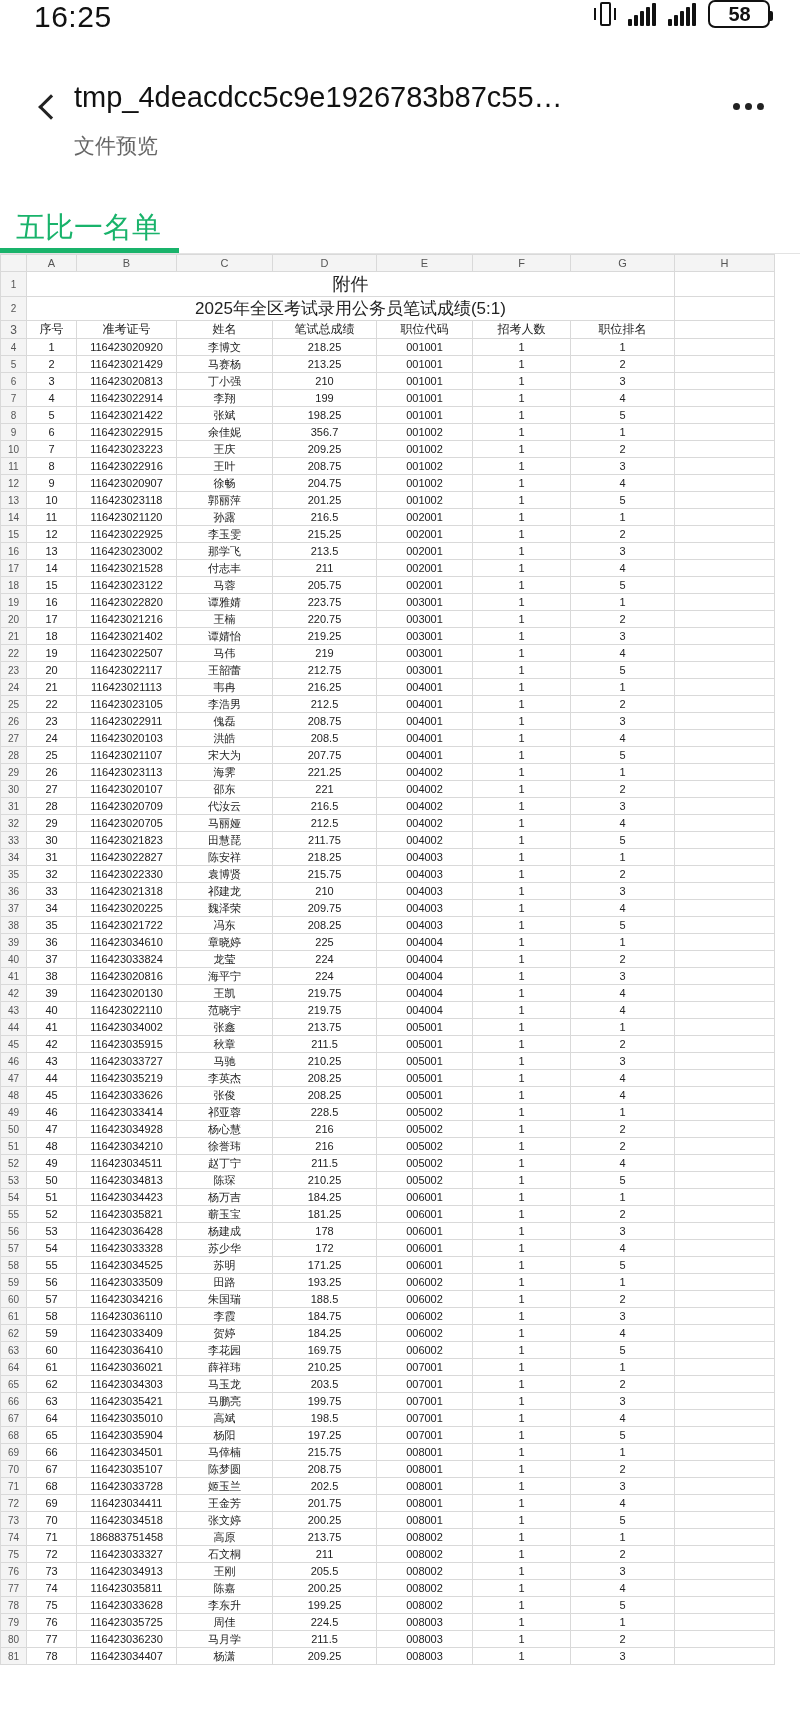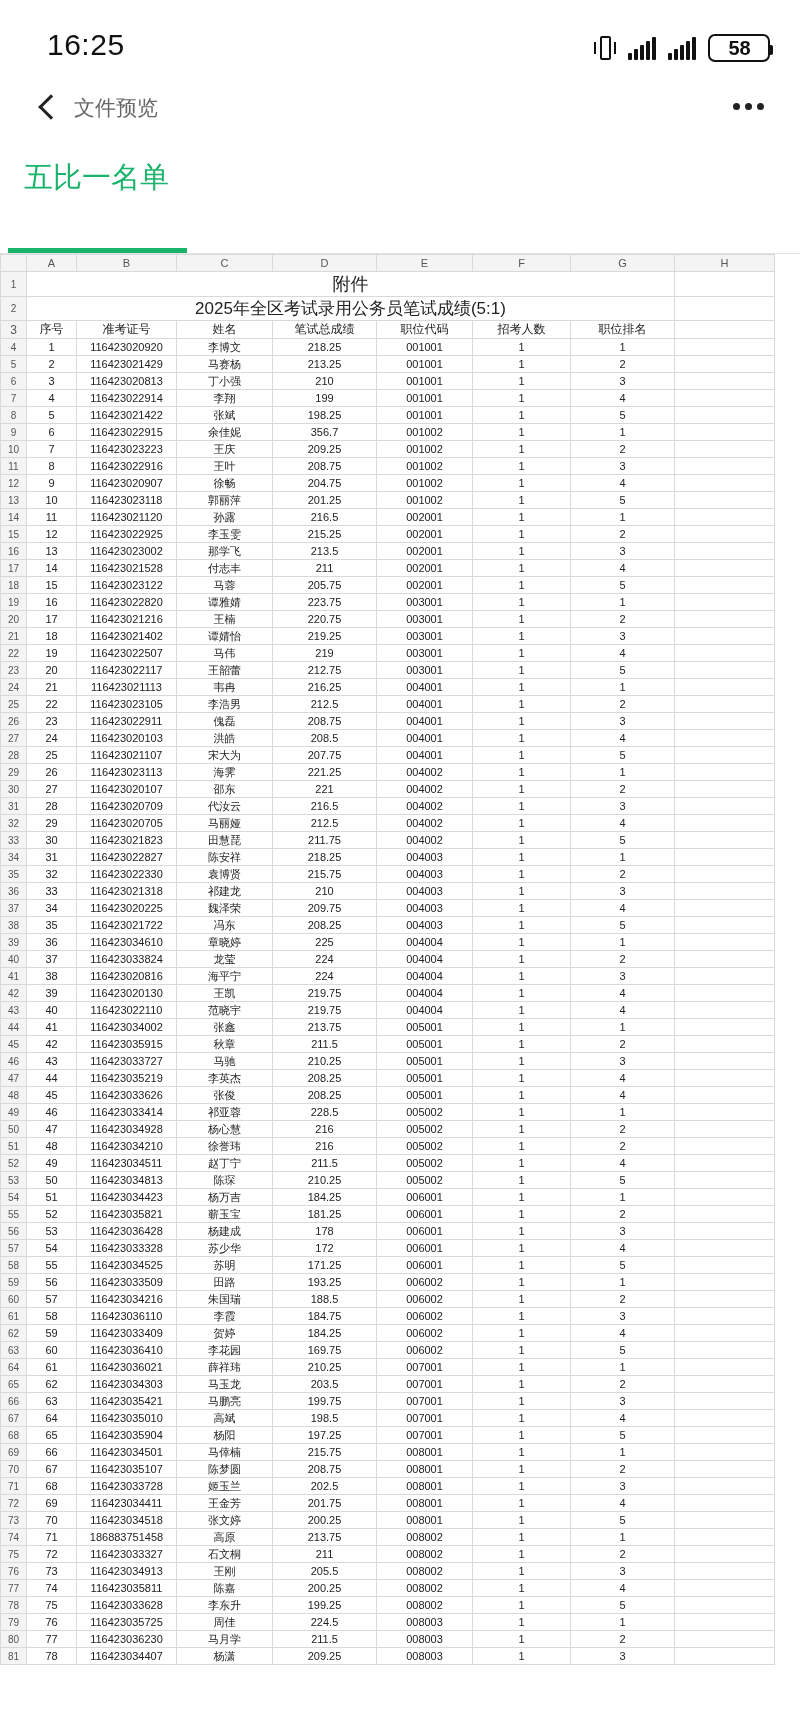--- a/index.html
+++ b/index.html
@@ -6,23 +6,23 @@
   html, body {
     width: 800px;
     height: 1727px;
     background: #ffffff;
     font-family: "Liberation Sans", sans-serif;
     overflow: hidden;
   }
   .statusbar {
     height: 62px;
     display: flex;
-    align-items: flex-end;
+    align-items: flex-start;
     justify-content: space-between;
-    padding: 0 30px 0 47px;
+    padding: 0 30px 0 34px;
   }
   .status-time {
     font-size: 30px;
     color: #111;
     letter-spacing: 0.5px;
   }
   .status-right {
     display: flex;
     align-items: center;
     gap: 12px;
@@ -146,27 +146,26 @@
 
   .sheet-tabbar {
     height: 96px;
     border-bottom: 1px solid #e3e3e3;
     display: flex;
     align-items: stretch;
     background: #fff;
   }
   .sheet-tab {
     display: flex;
-    align-items: flex-start;
+    align-items: flex-end;
     padding: 0 18px 0 16px;
     font-size: 29px;
     color: #19b36b;
     border-bottom: 5px solid #19b36b;
     font-weight: 500;
-    margin-left: 8px;
   }
 
   
   .grid-wrap {
     width: 800px;
     height: calc(1727px - 62px - 96px - 96px - 40px);
     overflow: hidden;
     background: #fff;
     position: relative;
   }
@@ -251,20 +250,21 @@
       <span>58</span>
     </span>
   </div>
 </div>
 
 <div class="titlebar">
   <div class="back-btn">
     <span class="chev"></span>
   </div>
   <div class="title-wrap">
+    <div class="file-title">tmp_4deacdcc5c9e1926783b87c55…</div>
     <div class="file-sub">文件预览</div>
   </div>
   <div class="more-btn">
     <i></i>
     <i></i>
     <i></i>
   </div>
 </div>
 
 <div class="sheet-tabbar">

